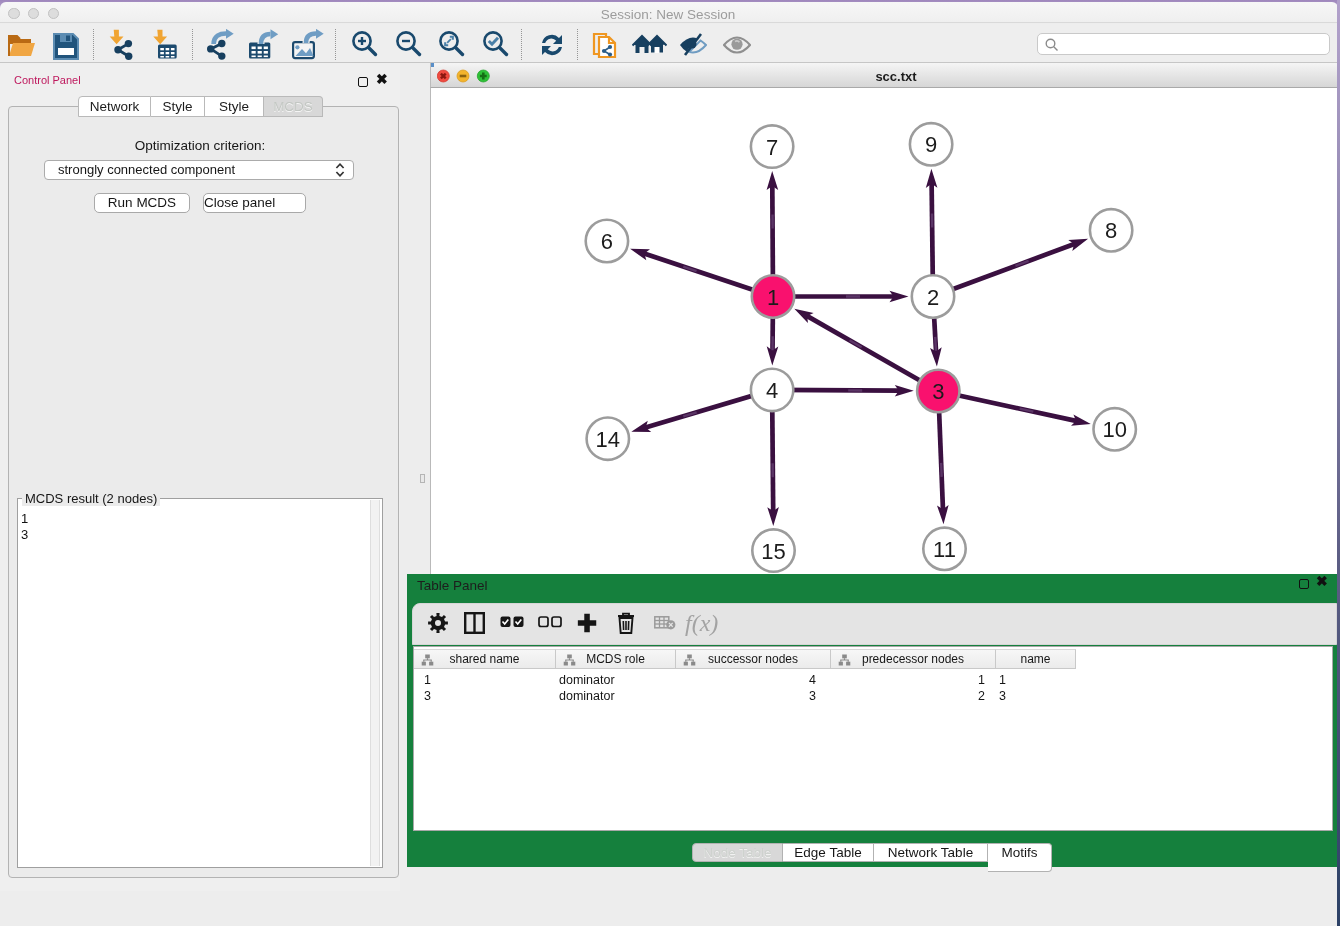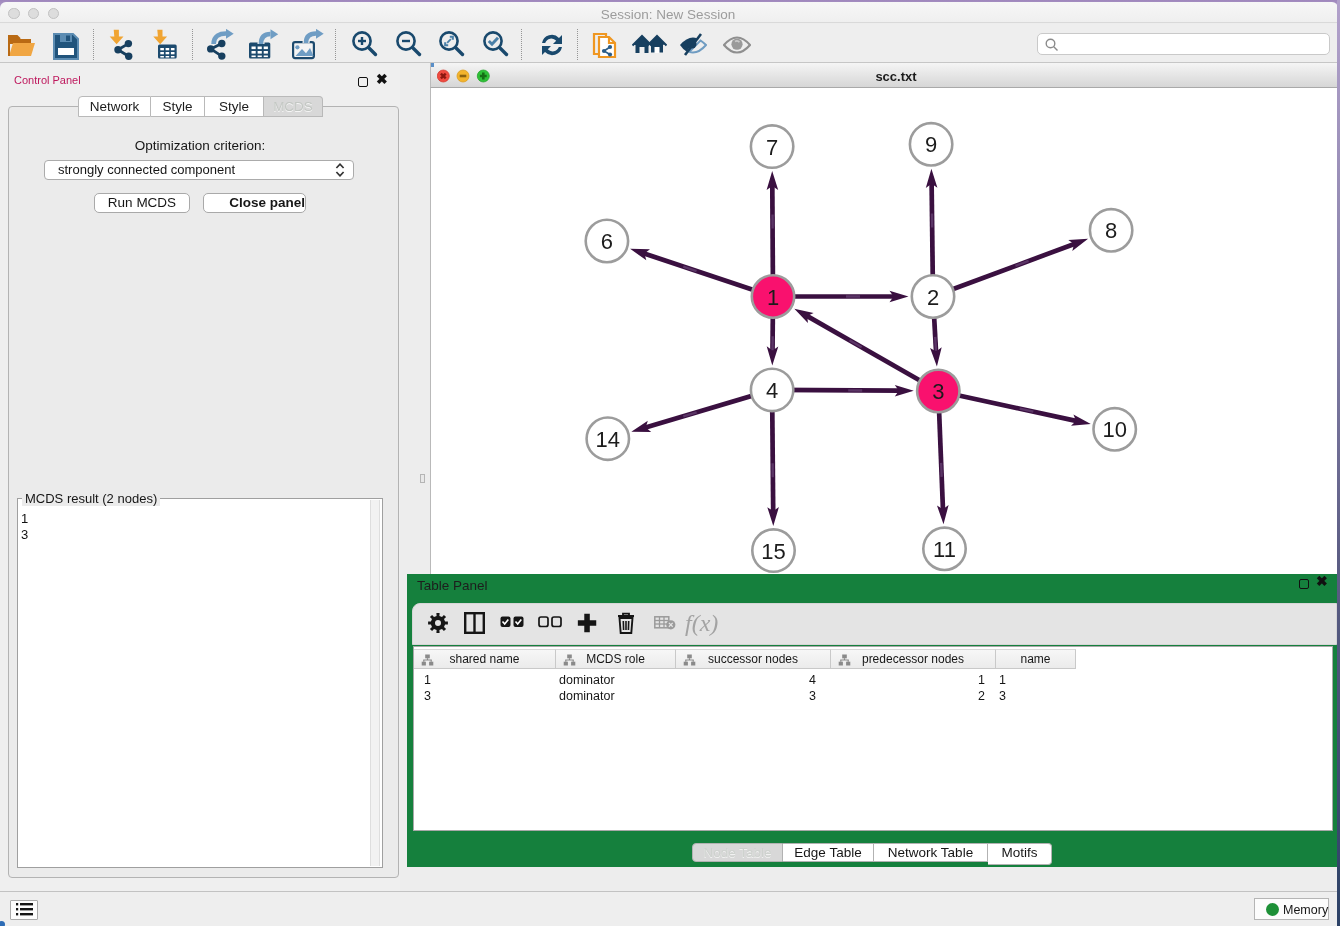--- a/index.html
+++ b/index.html
@@ -222,21 +222,21 @@
     <div class="cptab" style="left:264px; width:59px; border-left:none; background:#d8d8d8; color:#c3c7c3; border-radius:0 4px 0 0; text-shadow:0 1px 0 #f5f5f5;">MCDS</div>
     <div class="abs" id="cp-box"></div>
     <div class="abs" style="left:0; top:75px; width:400px; text-align:center; font-size:13.5px; color:#161616;">Optimization criterion:</div>
     <div class="abs" style="left:44px; top:97px; width:310px; height:20px; background:#fff; border:1px solid #ababab; border-radius:4px; font-size:13px; color:#161616; line-height:18px; padding-left:13px;">strongly connected component
       <svg width="10" height="14" viewBox="0 0 10 14" style="position:absolute; right:8px; top:2px;">
         <path d="M1.4 5 L5 1.2 L8.6 5" fill="none" stroke="#333" stroke-width="1.7"></path>
         <path d="M1.4 9 L5 12.8 L8.6 9" fill="none" stroke="#333" stroke-width="1.7"></path>
       </svg>
     </div>
     <div class="abs" style="left:94px; top:130px; width:96px; height:20px; background:#fff; border:1px solid #a9a9a9; border-radius:5px; font-size:13.5px; color:#161616; text-align:center; line-height:18px;">Run MCDS</div>
-    <div class="abs" style="left:203px; top:130px; width:103px; height:20px; background:#fff; border:1px solid #a9a9a9; border-radius:5px; font-size:13.5px; color:#161616; text-align:right; line-height:18px;font-weight:bold;">Close panel</div>
+    <div class="abs" style="left:203px; top:130px; width:103px; height:20px; background:#fff; border:1px solid #a9a9a9; border-radius:5px; font-size:13.5px; color:#161616; text-align:left; line-height:18px;">Close panel</div>
 
     <div class="abs" style="left:17px; top:435px; width:366px; height:370px; border:1px solid #9f9f9f; background:#fff;">
       <div class="abs" style="left:4px; top:-8px; background:#ebebeb; padding:0 3px; font-size:13px; color:#161616;">MCDS result (2 nodes)</div>
       <div class="abs" style="left:3px; top:12px; font-size:13px; color:#111; line-height:16.2px;">1<br>3</div>
       <div class="abs" style="right:2px; top:1px; width:10px; height:366px; background:#f2f2f2; border-left:1px solid #dedede; border-right:1px solid #dedede;"></div>
     </div>
   </div>
   <div class="abs" id="netwin">
     <div class="abs" id="net-titlebar">
       <svg width="62" height="26" viewBox="0 0 62 26" style="position:absolute;left:6px;top:0;">
@@ -423,35 +423,16 @@
       <div class="abs" style="left:17px; top:115px;">3</div>
       <div class="abs" style="left:152px; top:115px;">dominator</div>
       <div class="abs" style="left:269px; top:115px; width:140px; text-align:right;">3</div>
       <div class="abs" style="left:424px; top:115px; width:154px; text-align:right;">2</div>
       <div class="abs" style="left:592px; top:115px;">3</div>
     </div>
 
     <div class="abs" style="left:285px; top:269px; width:91px; height:19px; background:#d8d8d8; border:1px solid #b2b2b2; border-radius:4px 0 0 4px; font-size:13.5px; color:#ced2ce; text-shadow:0 1px 0 #f2f2f2; text-align:center; line-height:17px;">Node Table</div>
     <div class="abs" style="left:376px; top:269px; width:91px; height:19px; background:#fff; border:1px solid #b2b2b2; border-left:none; font-size:13.5px; color:#161616; text-align:center; line-height:17px;">Edge Table</div>
     <div class="abs" style="left:467px; top:269px; width:114px; height:19px; background:#fff; border:1px solid #b2b2b2; border-left:none; font-size:13.5px; color:#161616; text-align:center; line-height:17px;">Network Table</div>
-    <div class="abs" style="left:581px; top:269px; width:64px; height:22px; background:#fff; border:1px solid #b2b2b2; border-left:none; border-radius:0 4px 4px 0; font-size:13.5px; color:#161616; text-align:center; line-height:17px;">Motifs</div>
-  </div>
-  <div class="abs" id="statusbar">
-    <div class="abs" style="left:10px; top:8px; width:28px; height:20px; background:#fdfdfd; border:1px solid #aaa; border-radius:1px;">
-      <svg width="17" height="14" viewBox="0 0 17 14" style="position:absolute;left:5px;top:2px;">
-        <g fill="#161616">
-          <rect x="0" y="0" width="2.2" height="2.4"></rect>
-            <rect x="4" y="0" width="13" height="2.4"></rect>
-          <rect x="0" y="5" width="2.2" height="2.4"></rect>
-            <rect x="4" y="5" width="13" height="2.4"></rect>
-          <rect x="0" y="10" width="2.2" height="2.4"></rect>
-            <rect x="4" y="10" width="13" height="2.4"></rect>
-        </g>
-      </svg>
-    </div>
-    <div class="abs" style="left:1254px; top:6px; width:75px; height:22px; background:#fcfcfc; border:1px solid #b5b5b5; font-size:13px; color:#161616;">
-      <div style="position:absolute;left:11px;top:4px;width:13px;height:13px;border-radius:50%;background:#1d9037;"></div>
-      <div style="position:absolute;left:28px;top:3.5px;font-size:12.5px;">Memory</div>
-    </div>
-  <div class="abs" style="left:-2px; top:29px; width:7px; height:7px; border-radius:50%; background:#2d6cb5;"></div>
+    <div class="abs" style="left:581px; top:269px; width:64px; height:29px; background:#fff; border:1px solid #b2b2b2; border-left:none; border-radius:0 4px 4px 0; font-size:13.5px; color:#161616; text-align:center; line-height:17px;">Motifs</div>
   </div>
   <div class="abs" id="desktop-right"></div>
 </div>
 
 </body></html>

